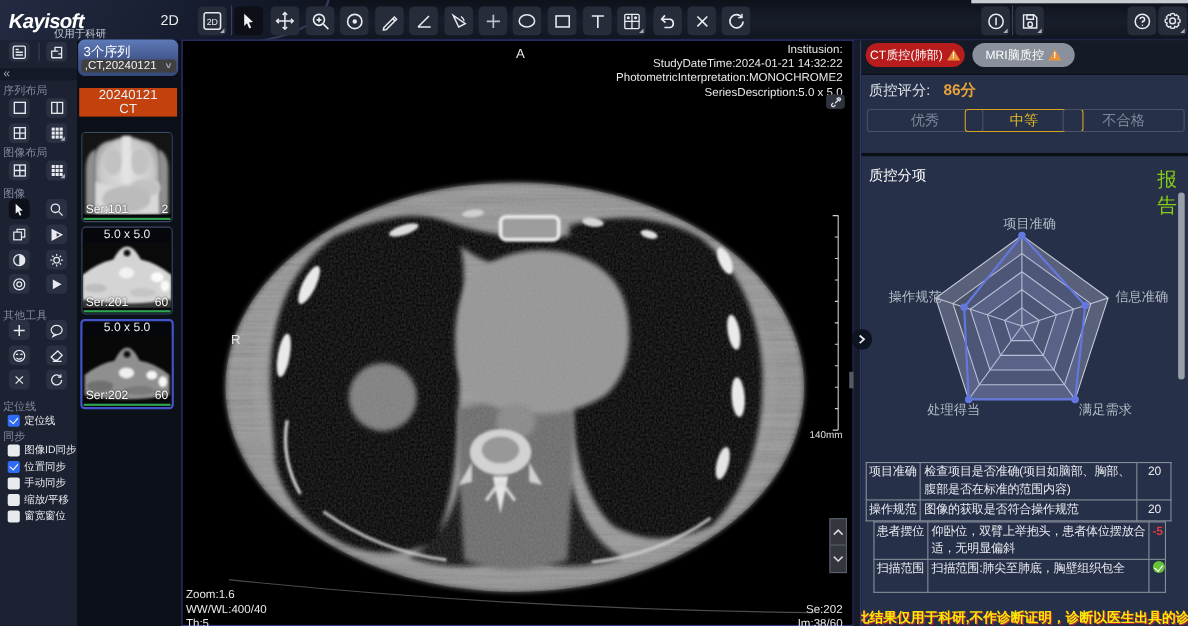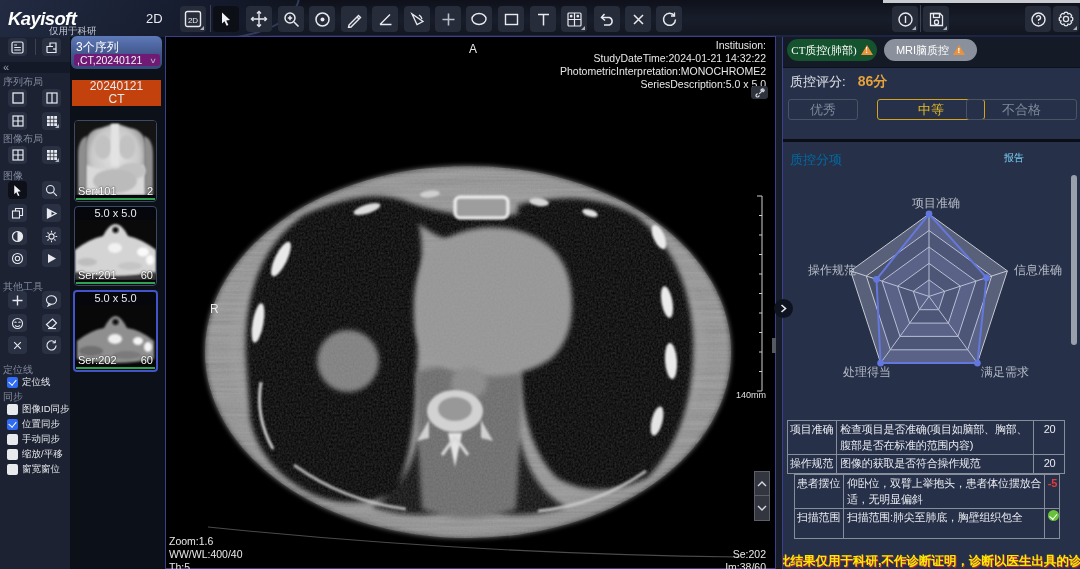--- a/index.html
+++ b/index.html
@@ -45,21 +45,21 @@
 #vsplit{left:776px;top:37px;width:7px;height:532px;background:#171c2a;border-right:1px solid #3b3f8e;}
 #varrow{left:774px;top:299px;width:19px;height:19px;background:#0e1320;border-radius:50%;z-index:30;display:flex;align-items:center;justify-content:center;}
 .scrbtns{left:754px;top:471px;width:16px;height:50px;border:1px solid #5a5f69;background:#33363e;}
 .scrbtns div{height:24px;display:flex;align-items:center;justify-content:center;}
 .scrbtns .d1{border-bottom:1px solid #5a5f69;}
 #vthumb{left:772px;top:338px;width:7px;height:15px;background:#555a62;}
 
 #rpanel{left:783px;top:37px;width:297px;height:532px;background:#263048;}
 #rtabs{position:absolute;left:0;top:0;width:297px;height:31px;background:#151a27;border-bottom:1px solid #0d111b;}
 .pill{position:absolute;top:3px;height:22px;border-radius:11px;font-size:11px;color:#fff;display:flex;align-items:center;justify-content:center;gap:4px;white-space:nowrap;}
-.pill.blue{background:#14532d;font-family:Liberation Serif, serif;}
+.pill.blue{background:#b91c1c;}
 .pill.gray{background:#8a919c;}
 .warn{width:0;height:0;border-left:6px solid transparent;border-right:6px solid transparent;border-bottom:10px solid #e8923c;position:relative;}
 .warn:after{content:"!";position:absolute;left:-1.5px;top:1px;font-size:8px;color:#fff;font-weight:bold;}
 #score{position:absolute;left:7px;top:39px;font-size:13px;color:#e3e6ec;}
 #score b{color:#e6a23c;font-size:14px;padding-left:12px;}
 .qbtn{position:absolute;top:62px;height:21px;border:1px solid #4a5263;border-radius:3px;color:#7e8798;font-size:13px;display:flex;align-items:center;justify-content:center;background:transparent;}
 .qbtn.mid{border-color:#d4a41f;color:#e7bc25;}
 
 .qtable{position:absolute;border-collapse:collapse;font-size:11px;letter-spacing:-0.2px;color:#e8eaf0;table-layout:fixed;}
 .qtable td{border:1px solid #878e9b;padding:1px 2px 1px 3px;vertical-align:top;line-height:15.5px;}
@@ -375,21 +375,21 @@
         <div class="t">缩放/平移</div>
       </div>
     <div class="chk" style="left:7px;top:463px">
         <div class="box"></div>
         <div class="t">窗宽窗位</div>
       </div>
   </div>
   <div class="abs" id="thumbs"></div>
   <div class="abs" style="left:71px;top:36px;width:91px;height:33px;background:linear-gradient(180deg,#5d7ab9,#42568c 55%,#35497a);border-radius:6px;"></div>
   <div class="abs" style="left:76px;top:39px;font-size:12px;color:#fff;">3个序列</div>
-  <div class="abs" style="left:74px;top:54px;width:86px;height:12px;background:#701a75;border-radius:3px;font-size:10.5px;color:#f0f2f6;line-height:12px;padding:0 3px;display:flex;justify-content:space-between;">
+  <div class="abs" style="left:74px;top:54px;width:86px;height:12px;background:#404040;border-radius:3px;font-size:10.5px;color:#f0f2f6;line-height:12px;padding:0 3px;display:flex;justify-content:space-between;">
       <span>,CT,20240121</span>
       <span style="color:#aab2c2;transform:scaleY(.7);">∨</span>
     </div>
   <div class="abs" style="left:117px;top:84px;font-size:10px;color:#d0d5de;">,</div>
   <div class="abs" style="left:72px;top:80px;width:89px;height:26px;background:#c2410c;text-align:center;font-size:12px;color:#e8ebf1;line-height:13px;">20240121<br>CT</div>
   <div class="thumb" style="left:74px;top:120px;width:83px;height:82px;">
     <svg width="81" height="74" viewBox="0 0 81 74" style="position:absolute;left:0;top:0">
       <defs>
         <radialGradient id="xrg" cx="50%" cy="45%" r="65%">
             <stop offset="0%" stop-color="#e2e2e2"></stop>
@@ -563,26 +563,26 @@
       </div>
     </div>
   <div class="abs" id="vthumb"></div>
   <div class="abs" id="vsplit"></div>
 
   <div class="abs" id="rpanel"></div>
   <div class="abs" id="rtabs" style="left:783px;top:37px;width:297px;height:31px;background:#151a27;"></div>
   <div class="abs pill blue" style="left:787px;top:39px;width:90px;">CT质控(肺部)<span class="warn"></span></div>
   <div class="abs pill gray" style="left:884px;top:39px;width:93px;">MRI脑质控<span class="warn"></span></div>
   <div class="abs" id="score" style="left:790px;top:73px;font-size:13px;color:#dfe3ea;">质控评分:<b style="color:#e6a23c;font-size:14px;">86分</b></div>
-  <div class="abs qbtn" style="left:788px;top:99px;width:70px;">优秀</div>
+  <div class="abs qbtn" style="left:788px;top:99px;width:106px;">优秀</div>
   <div class="abs qbtn mid" style="left:877px;top:99px;width:108px;">中等</div>
   <div class="abs qbtn" style="left:966px;top:99px;width:111px;">不合格</div>
   <div class="abs" style="left:783px;top:139px;width:297px;height:2.5px;background:#0b0e16;"></div>
-  <div class="abs" style="left:790px;top:151px;font-size:13px;color:#0369a1;">质控分项</div>
-  <div class="abs" style="left:1004px;top:151px;font-size:10px;color:#7dd3fc;">报告</div>
+  <div class="abs" style="left:790px;top:151px;font-size:13px;color:#ffffff;">质控分项</div>
+  <div class="abs" style="left:1052px;top:151px;font-size:18px;color:#84cc16;">报告</div>
   <div class="abs" style="left:1071px;top:175px;width:6px;height:170px;background:#9aa0ab;border-radius:3px;"></div>
   <svg class="abs" style="left:803px;top:185px;" width="252" height="200" viewBox="0 0 252 200">
     <g stroke="#c3c9d4" stroke-width="1">
       <polygon points="126,29 204.4,85.9 174.4,178.1 77.6,178.1 47.6,85.9" fill="#59617a"></polygon>
       <polygon points="126,45.5 188.7,91 164.7,164.8 87.3,164.8 63.3,91" fill="#4a5268"></polygon>
       <polygon points="126,62 173.0,96.1 155.0,151.4 97.0,151.4 79.0,96.1" fill="#59617a"></polygon>
       <polygon points="126,78.4 157.4,101.2 145.4,138.1 106.6,138.1 94.6,101.2" fill="#4a5268"></polygon>
       <polygon points="126,94.9 141.7,106.3 135.7,124.7 116.3,124.7 110.3,106.3" fill="#59617a"></polygon>
       <path d="M126 111.4 L126 29 M126 111.4 L204.4 85.9 M126 111.4 L174.4 178.1 M126 111.4 L77.6 178.1 M126 111.4 L47.6 85.9"></path>
     </g>

